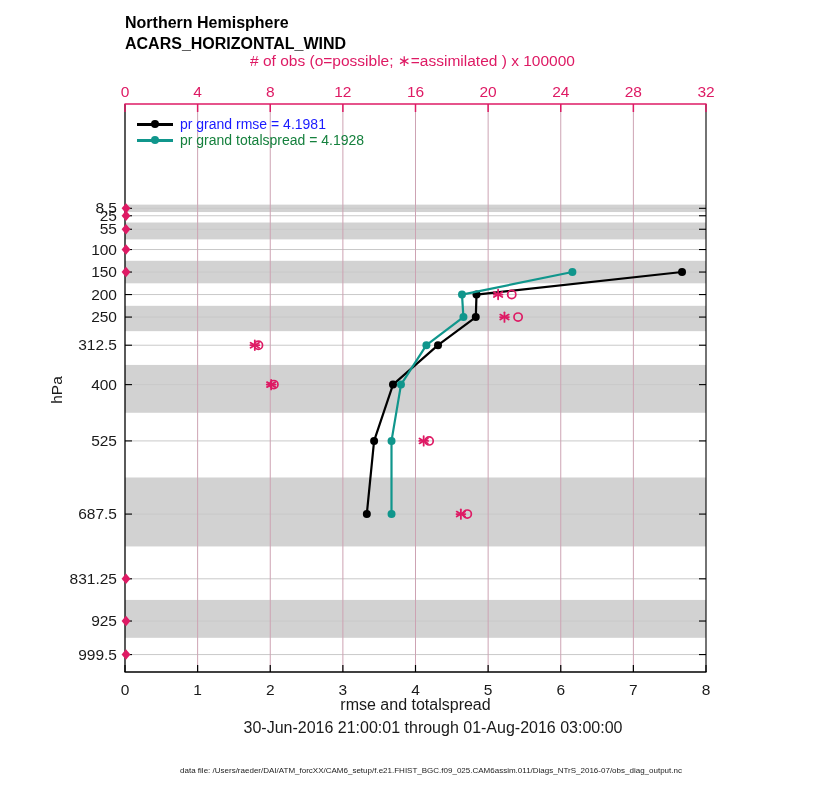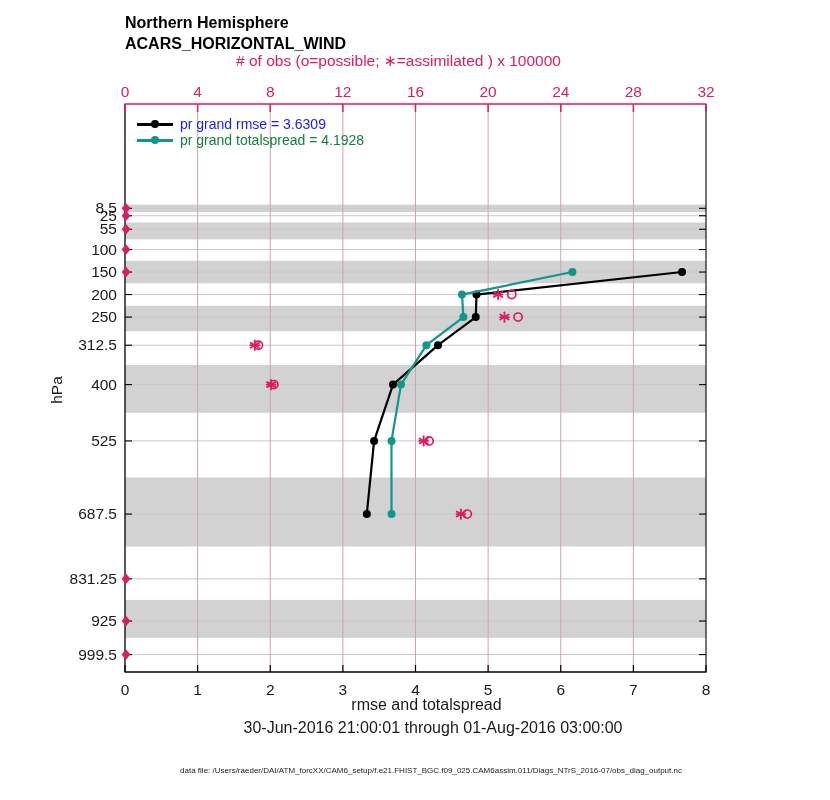--- a/index.html
+++ b/index.html
@@ -1,22 +1,22 @@
 <!DOCTYPE html>
 <html><head>
 <meta charset="utf-8">
 <style>
   html,body{margin:0;padding:0;background:#ffffff;}
   body{width:830px;height:800px;position:relative;font-family:"Liberation Sans","DejaVu Sans",sans-serif;-webkit-font-smoothing:antialiased;}
   .fig{position:absolute;left:0;top:0;width:830px;height:800px;}
   svg{position:absolute;left:0;top:0;}
   .title-block{position:absolute;left:125px;top:12px;width:581px;text-align:left;color:#000;}
   .title-line{font-size:16px;font-weight:bold;line-height:21px;}
-  .obs-label{position:absolute;left:108px;top:52px;width:581px;text-align:center;font-size:15.5px;color:#de1a64;}
-  .xlabel{position:absolute;left:136px;top:696px;width:581px;text-align:center;font-size:16px;color:#1a1a1a;}
+  .obs-label{position:absolute;left:122px;top:52px;width:581px;text-align:center;font-size:15.5px;color:#de1a64;}
+  .xlabel{position:absolute;left:125px;top:696px;width:581px;text-align:center;font-size:16px;color:#1a1a1a;}
   .timespan{position:absolute;left:0px;top:719px;width:830px;text-align:center;font-size:16px;color:#1a1a1a;padding-left:18px;}
   .datafile{position:absolute;left:16px;top:766px;width:830px;text-align:center;font-size:8px;color:#222;}
   .legend{position:absolute;left:137px;top:116px;}
   .legend-row{display:flex;align-items:center;height:16px;}
   .legend-swatch{position:relative;width:36px;height:16px;margin-right:7px;flex:0 0 36px;}
   .legend-line{position:absolute;left:0;top:7px;width:36px;height:2.5px;}
   .legend-dot{position:absolute;left:14px;top:4px;width:8px;height:8px;border-radius:50%;}
   .legend-label{font-size:14px;color:#1a1aff;white-space:nowrap;}
 </style>
 </head>
@@ -212,21 +212,21 @@
   </div>
 
   <div class="obs-label"># of obs (o=possible; ∗=assimilated ) x 100000</div>
 
   <div class="legend">
     <div class="legend-row">
       <span class="legend-swatch">
         <span class="legend-line" style="background: rgb(0, 0, 0);"></span>
           <span class="legend-dot" style="background: rgb(0, 0, 0);"></span>
       </span>
-      <span class="legend-label" style="color: rgb(26, 26, 255);">pr grand rmse = 3.6309</span>
+      <span class="legend-label" style="color: rgb(26, 26, 255);">pr grand rmse = 4.1981</span>
     </div>
     <div class="legend-row">
       <span class="legend-swatch">
         <span class="legend-line" style="background: rgb(16, 150, 140);"></span>
           <span class="legend-dot" style="background: rgb(16, 150, 140);"></span>
       </span>
       <span class="legend-label" style="color: #15803d;">pr grand totalspread = 4.1928</span>
     </div>
   </div>
 

